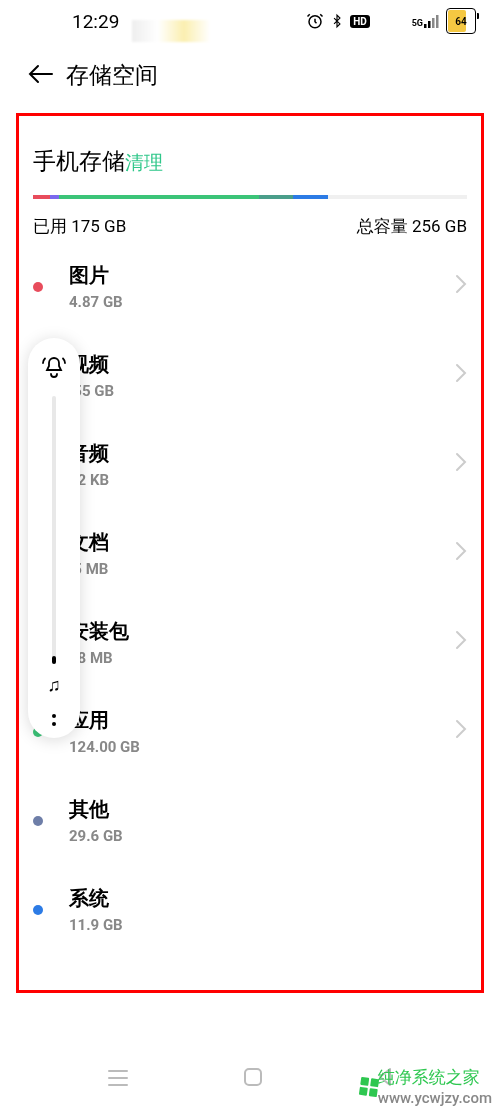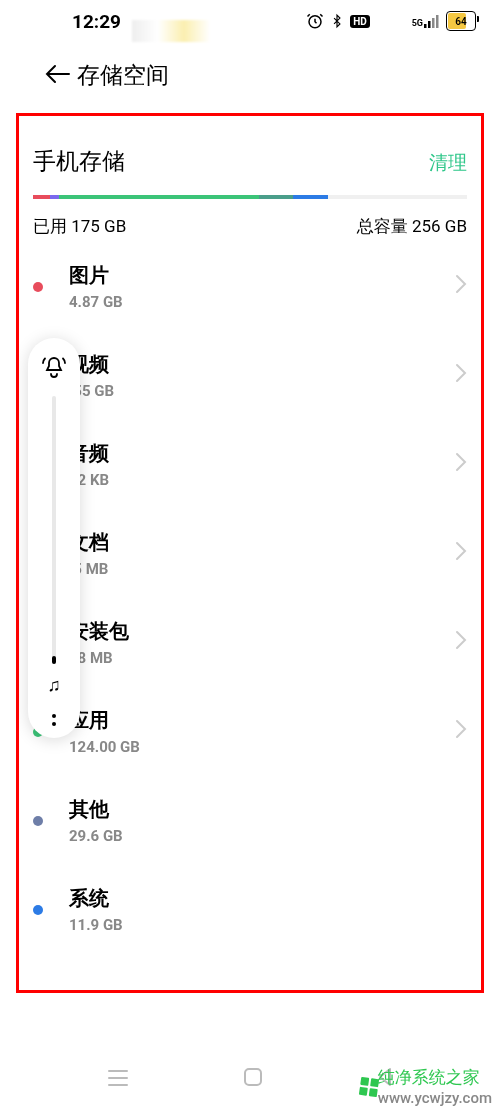--- a/index.html
+++ b/index.html
@@ -20,21 +20,21 @@
       display: flex;
       justify-content: space-between;
       align-items: center;
       padding: 0 24px 0 72px;
       font-size: 18px;
       font-weight: 600;
       color: #000;
     }
     .status-time {
       font-size: 19px;
-      font-weight: 700;
+      font-weight: 400;
     }
     .status-right {
       display: flex;
       align-items: center;
       gap: 6px;
       text-align: center;
     }
     .status-icon {
       display: inline-flex;
       align-items: center;
@@ -51,21 +51,21 @@
       font-size: 11px;
       display: flex;
       align-items: flex-end;
       gap: 1px;
       margin-left: 36px;
     }
     .battery {
       border: 1.5px solid #000;
       border-radius: 4px;
       width: 30px;
-      height: 20px;
+      height: 26px;
       position: relative;
       display: flex;
       align-items: center;
       justify-content: center;
     }
     .battery::after {
       content: '';
       position: absolute;
       right: -4px;
       top: 4px;
@@ -86,41 +86,40 @@
     .battery-text {
       font-size: 10px;
       font-weight: 600;
       position: relative;
       z-index: 1;
     }
     .header {
       display: flex;
       align-items: center;
       padding: 18px 20px 22px 28px;
-      gap: 6px;
-      margin-left: 17px;
+      gap: 12px;
     }
     .back-arrow {
       font-size: 24px;
       line-height: 1;
     }
     .header-title {
       font-size: 23px;
       font-weight: 500;
       color: #000;
     }
     .red-box {
       margin: 0 16px;
       border: 3px solid #ff0000;
       padding: 0 14px 30px 14px;
       height: 880px;
     }
     .section-header {
       display: flex;
-      justify-content: space-between;
+      justify-content: flex-start;
       align-items: baseline;
       padding: 30px 0 18px 0;
     }
     .section-title {
       font-size: 23px;
       font-weight: 500;
       color: #000;
     }
     .clean-btn {
       color: #2fc78a;

